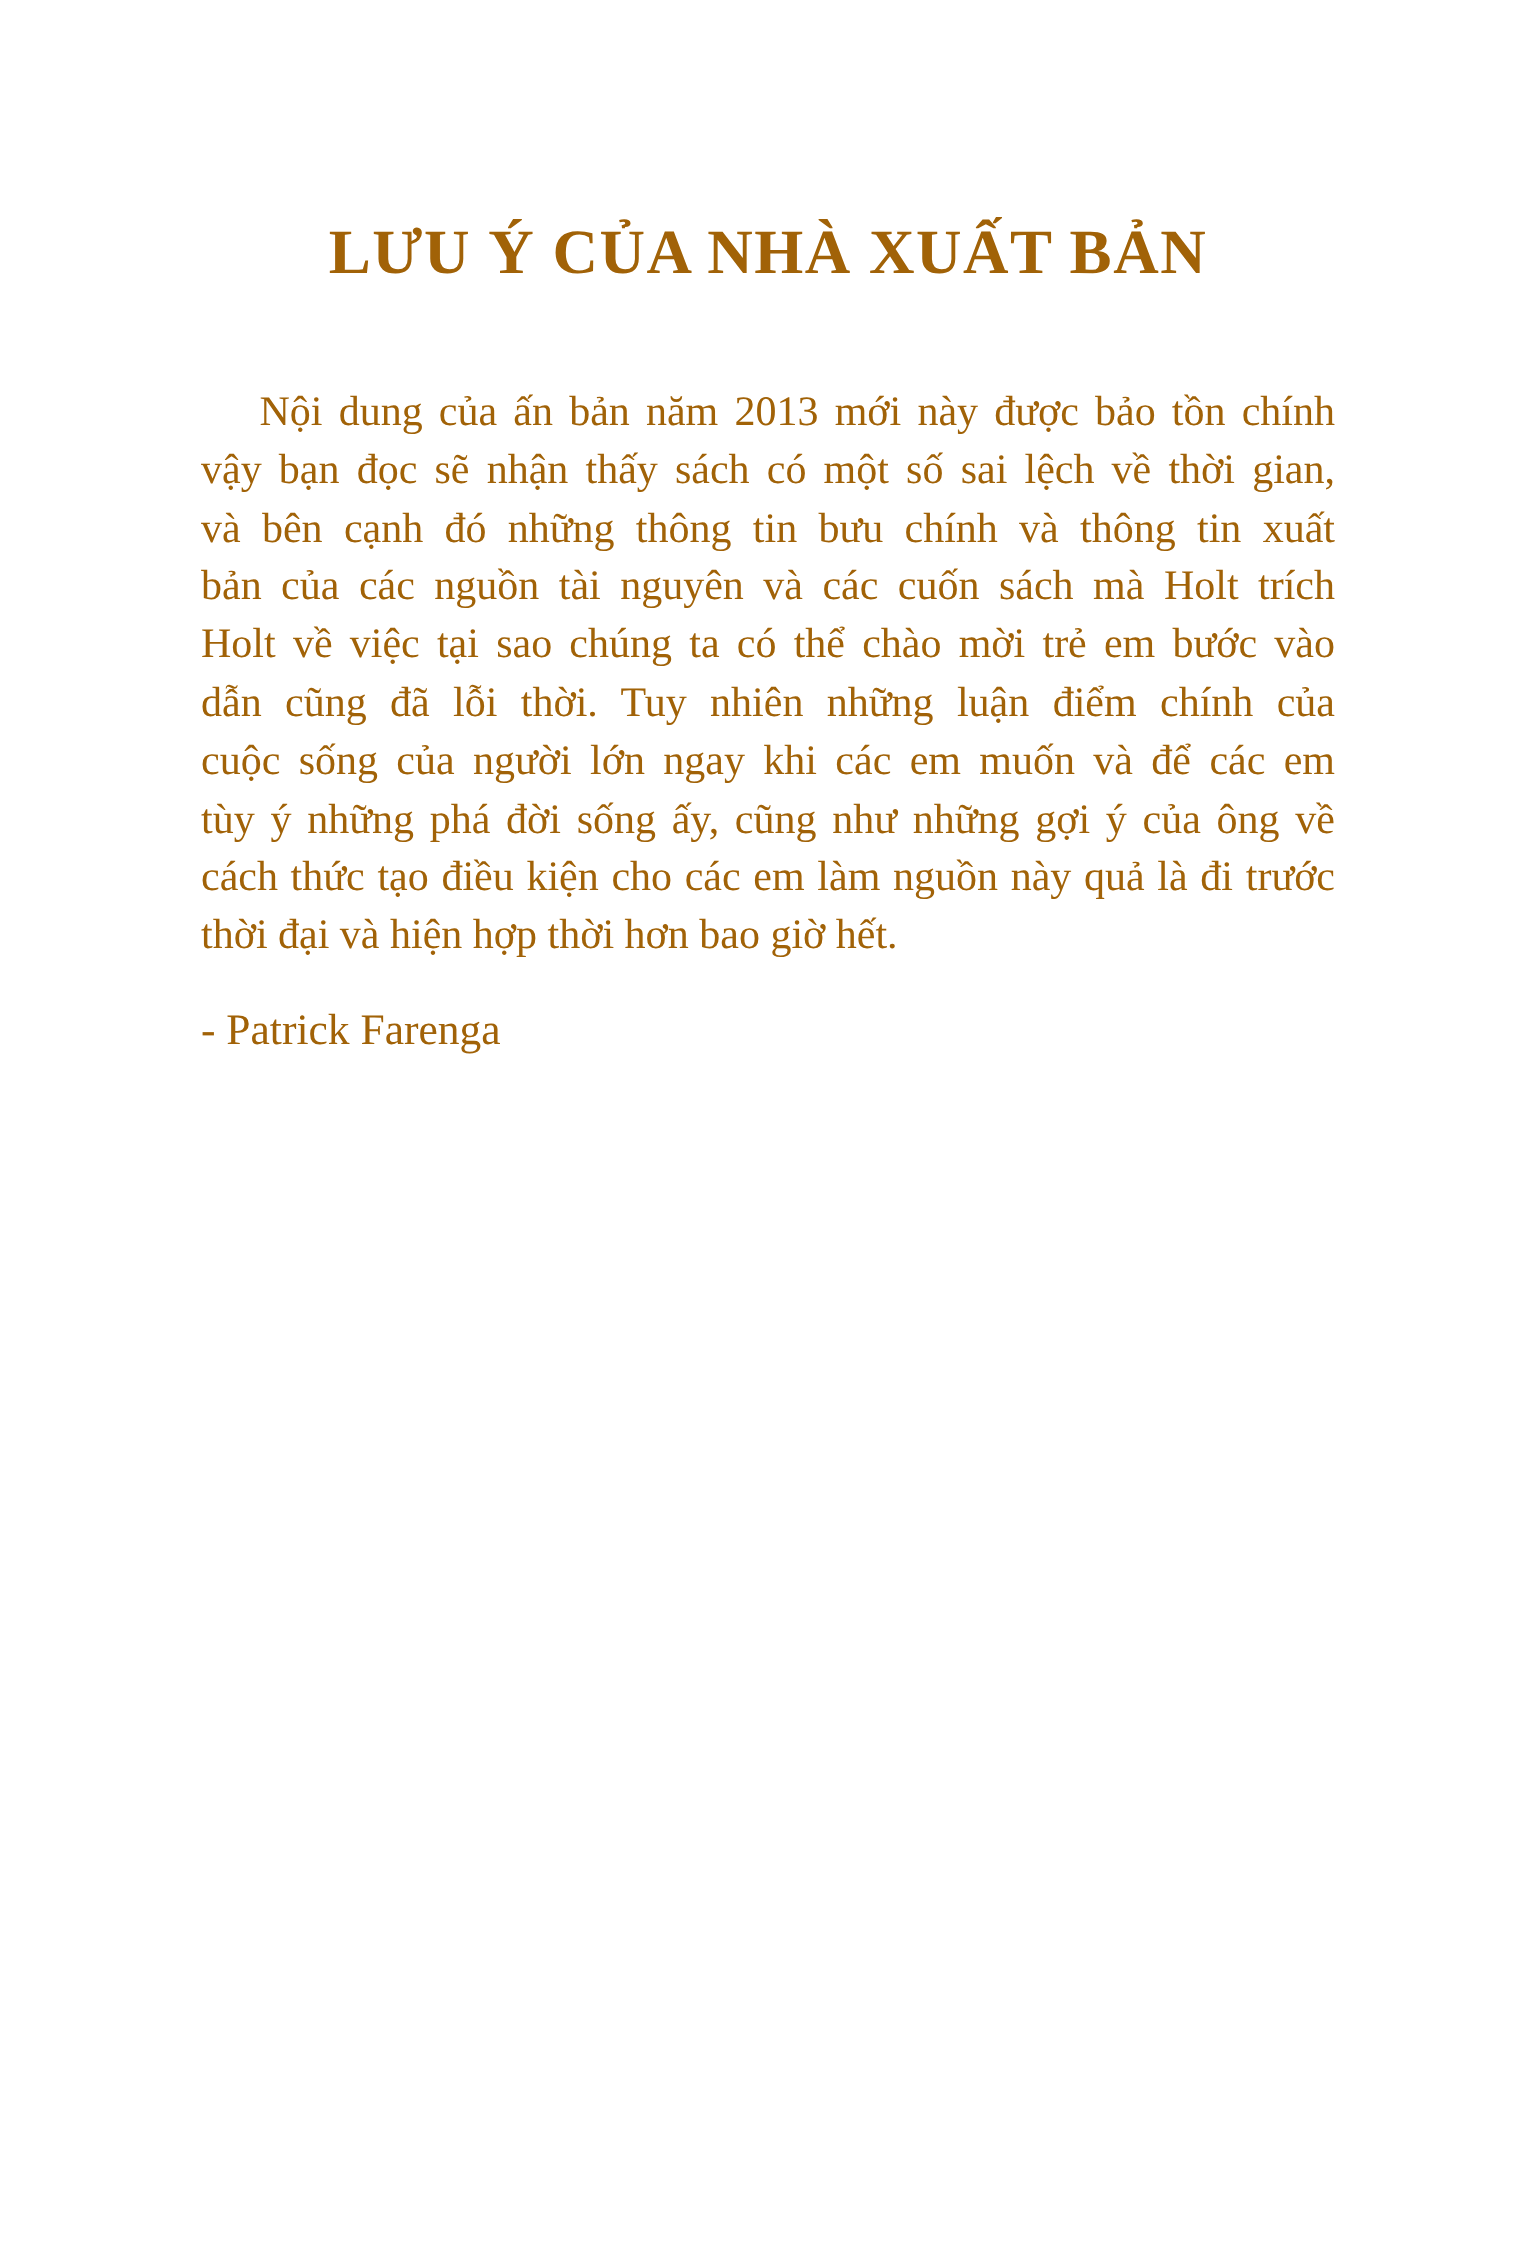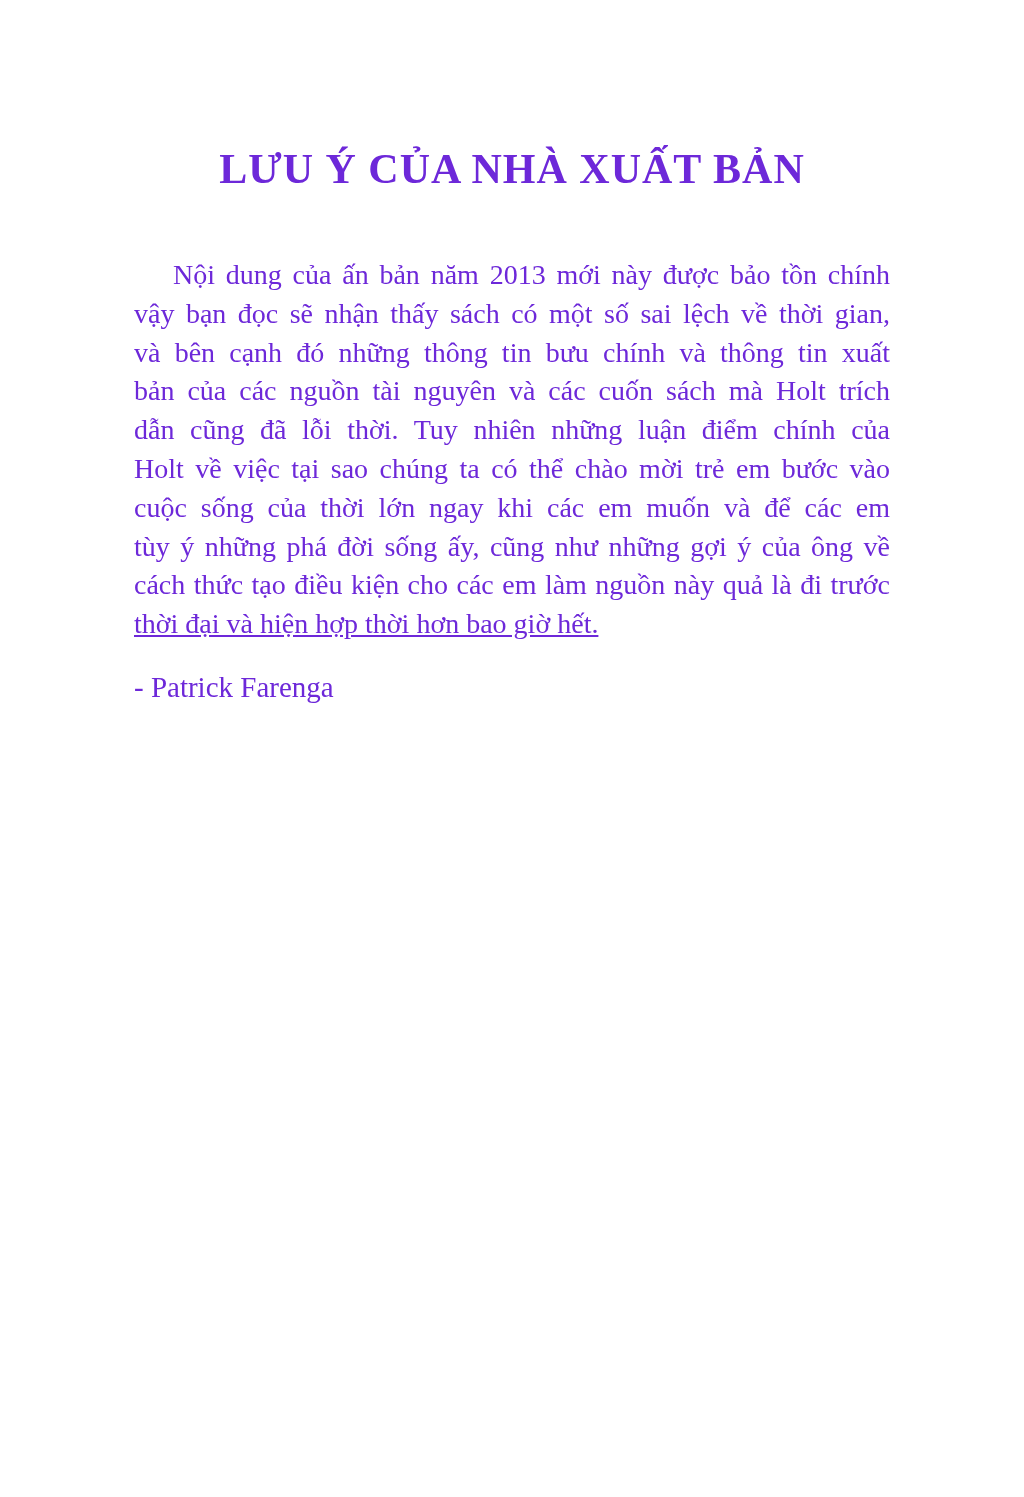--- a/index.html
+++ b/index.html
@@ -9,21 +9,21 @@
   }
   .page {
     position: relative;
     width: 1024px;
     height: 1497px;
     margin: 0 auto;
     background: #ffffff;
     box-sizing: border-box;
     padding: 146px 134px 0 134px;
     font-family: "Liberation Serif", "DejaVu Serif", serif;
-    color: #6d28d9;
+    color: #a16207;
     overflow: hidden;
   }
   .title {
     margin: 0;
     text-align: center;
     font-size: 42px;
     line-height: 46px;
     font-weight: 700;
     letter-spacing: 1px;
     white-space: nowrap;
@@ -39,42 +39,41 @@
     -moz-text-align-last: justify;
     height: 38.8px;
     overflow: hidden;
   }
   .pline-first {
     padding-left: 39px;
   }
   .pline-last {
     text-align: center;
     text-align-last: left;
-    text-decoration: underline;
     -moz-text-align-last: left;
   }
   .signature {
     margin-top: 24px;
     font-size: 29px;
     line-height: 39px;
   }
 </style>
 </head>
 <body>
 
 <div class="page">
   <h1 class="title">LƯU Ý CỦA NHÀ XUẤT BẢN</h1>
 
   <div class="paragraph">
     <div class="pline pline-first">Nội dung của ấn bản năm 2013 mới này được bảo tồn chính</div>
     <div class="pline">vậy bạn đọc sẽ nhận thấy sách có một số sai lệch về thời gian,</div>
     <div class="pline">và bên cạnh đó những thông tin bưu chính và thông tin xuất</div>
     <div class="pline">bản của các nguồn tài nguyên và các cuốn sách mà Holt trích</div>
+    <div class="pline">Holt về việc tại sao chúng ta có thể chào mời trẻ em bước vào</div>
     <div class="pline">dẫn cũng đã lỗi thời. Tuy nhiên những luận điểm chính của</div>
-    <div class="pline">Holt về việc tại sao chúng ta có thể chào mời trẻ em bước vào</div>
-    <div class="pline">cuộc sống của thời lớn ngay khi các em muốn và để các em</div>
+    <div class="pline">cuộc sống của người lớn ngay khi các em muốn và để các em</div>
     <div class="pline">tùy ý những phá đời sống ấy, cũng như những gợi ý của ông về</div>
     <div class="pline">cách thức tạo điều kiện cho các em làm nguồn này quả là đi trước</div>
     <div class="pline pline-last">thời đại và hiện hợp thời hơn bao giờ hết.</div>
   </div>
 
   <div class="signature">- Patrick Farenga</div>
 </div>
 
 </body></html>

